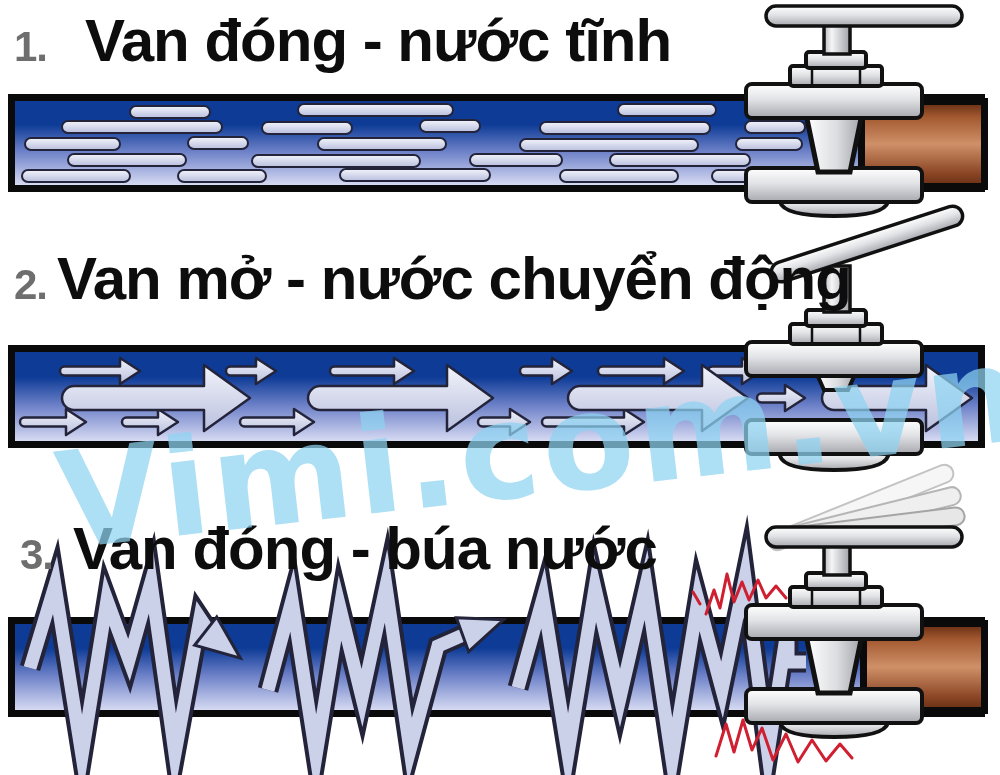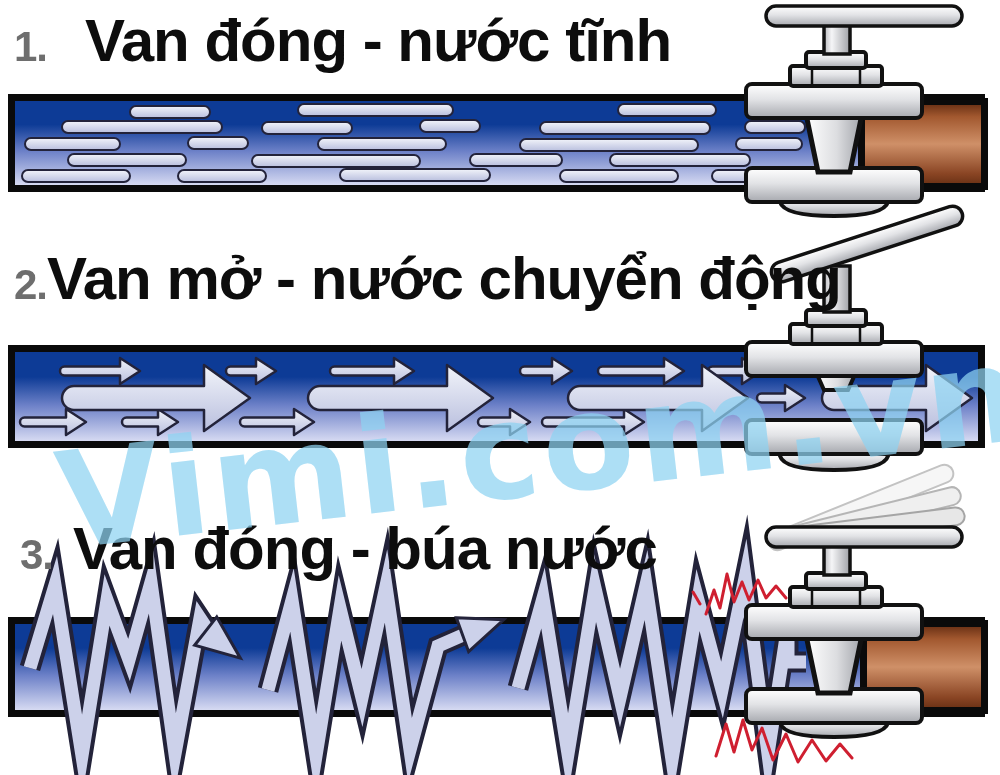--- a/index.html
+++ b/index.html
@@ -8,21 +8,21 @@
     overflow:hidden;font-family:"Liberation Sans","DejaVu Sans",sans-serif;
   }
   .gfx{position:absolute;left:0;top:0;z-index:1;}
   .sec-label{
     position:absolute;z-index:3;display:flex;align-items:baseline;
     white-space:nowrap;font-weight:bold;
   }
   .sec-num{font-size:42px;color:#6e6e6e;letter-spacing:-1px;}
   .sec-title{font-size:60px;color:#0d0d0d;letter-spacing:-1px;}
   #lbl1{left:14px;top:6px;}   #lbl1 .sec-title{margin-left:38px;}
-  #lbl2{left:14px;top:244px;} #lbl2 .sec-title{}
+  #lbl2{left:14px;top:244px;} #lbl2 .sec-title{margin-left:10px;}
   #lbl3{left:20px;top:514px;} #lbl3 .sec-title{margin-left:20px;}
   .watermark{
     position:absolute;z-index:5;left:58px;top:436px;width:940px;
     font-family:"DejaVu Sans",sans-serif;font-weight:bold;
     font-size:134px;line-height:1;letter-spacing:4px;
     color:#8ed3f2;opacity:0.72;
     transform:rotate(-6.5deg);transform-origin:0 50%;
     pointer-events:none;white-space:nowrap;
   }
 </style>

